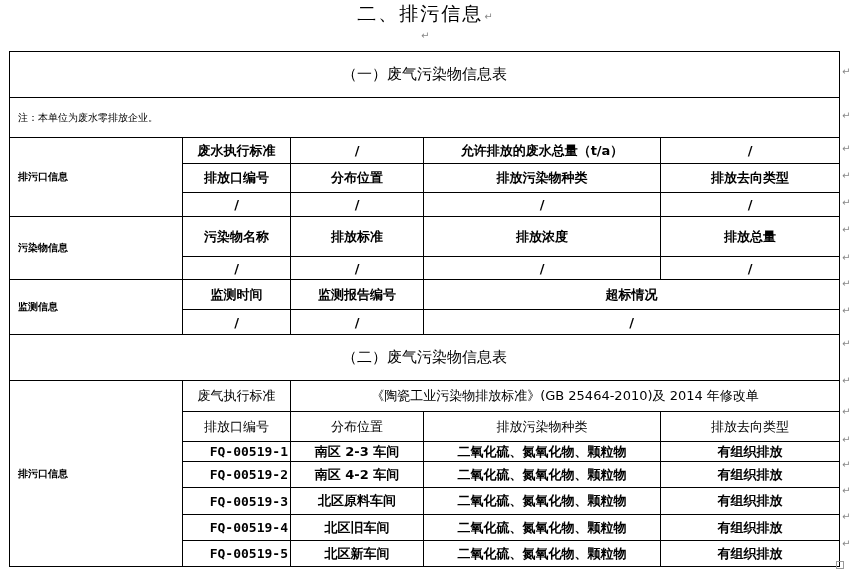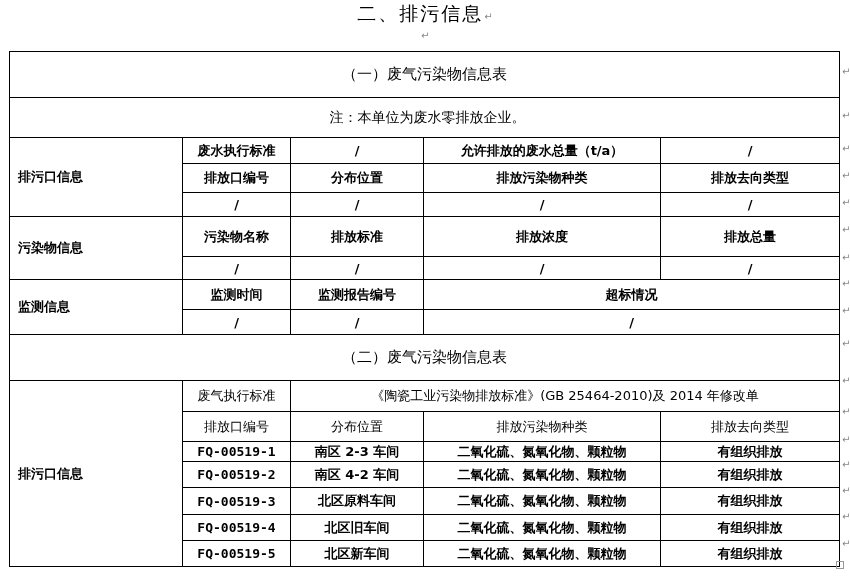--- a/index.html
+++ b/index.html
@@ -8,23 +8,23 @@
   .title { position:absolute; top:0; left:0; width:850px; text-align:center;
            font-size:19px; line-height:26px; letter-spacing:2px; }
   .pmark { color:#888; font-size:10px; font-weight:normal; margin-left:1px; letter-spacing:0; }
   .emptypara { position:absolute; top:30px; left:420px; }
   .rmark { position:absolute; left:842px; color:#888; font-size:10px; }
   table { position:absolute; left:9px; top:51px; border-collapse:collapse;
           table-layout:fixed; width:830px; }
   td { border:1px solid #000; padding:0 2px; font-size:13px; font-weight:bold;
        text-align:center; vertical-align:middle; white-space:nowrap; overflow:hidden; }
   td.sec { font-weight:normal; font-size:15px; }
-  td.note { font-weight:normal; font-size:14px; text-align:center; padding-left:8px; }
-  td.lbl { font-weight:bold; font-size:13px; text-align:left; padding-left:8px; }
-  td.mono { font-family:"DejaVu Sans Mono", "Liberation Mono", monospace; font-size:13px; }
+  td.note { font-weight:normal; font-size:10px; text-align:left; padding-left:8px; }
+  td.lbl { font-weight:bold; font-size:10px; text-align:left; padding-left:8px; }
+  td.mono { font-family:"DejaVu Sans Mono", "Liberation Mono", monospace; font-size:13px;text-align:right; }
   td.std { font-weight:normal; font-size:13px; }
   .endmark { position:absolute; left:836px; top:561px; width:6px; height:6px; border:1px solid #999; }
 </style>
 </head>
 <body>
 
 <div class="title"><span>二、排污信息</span><span class="pmark">↵</span></div>
 <div class="emptypara pmark">↵</div>
 
 <table>

